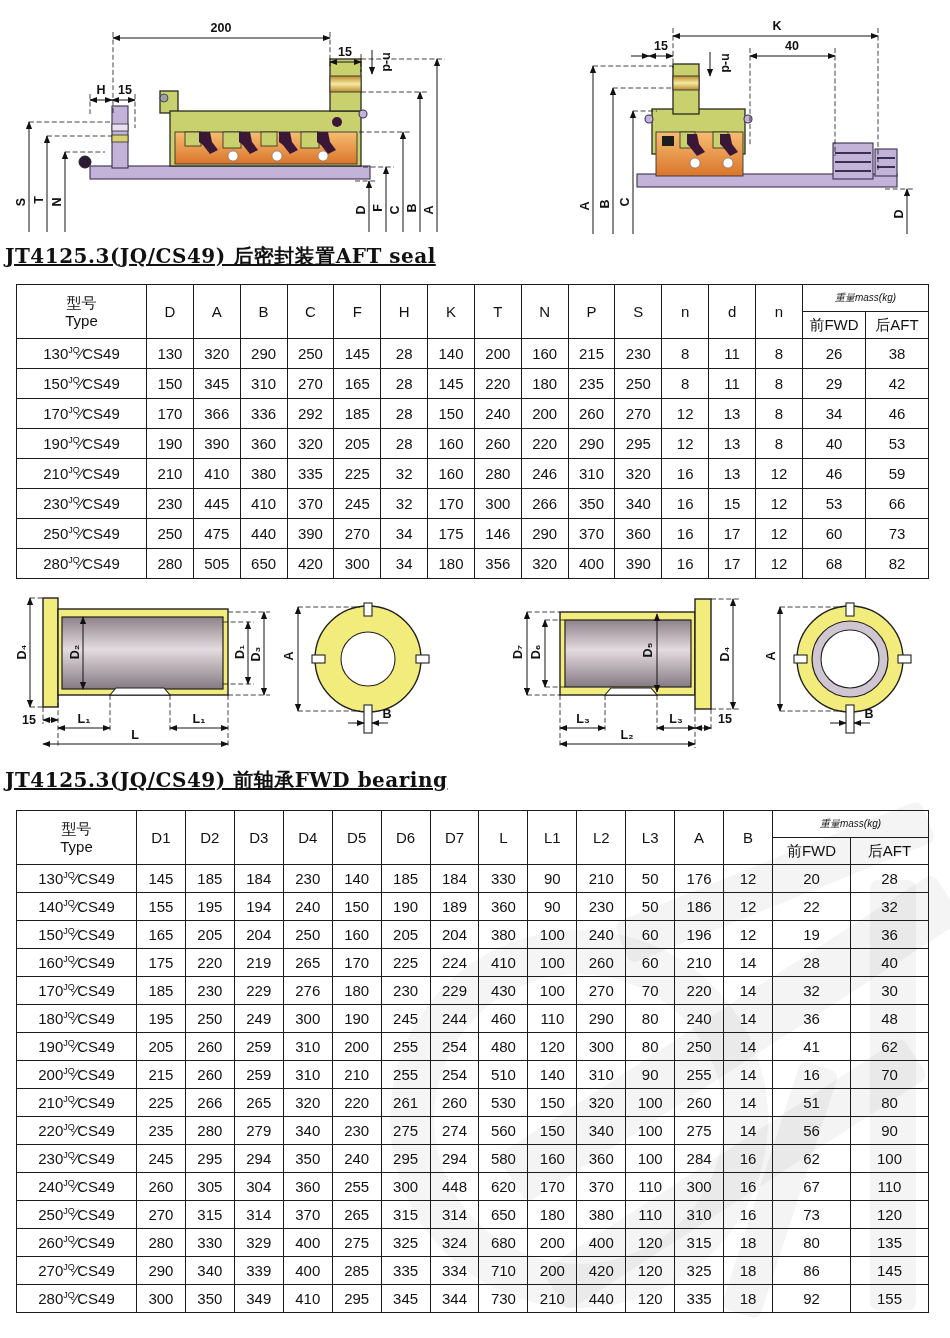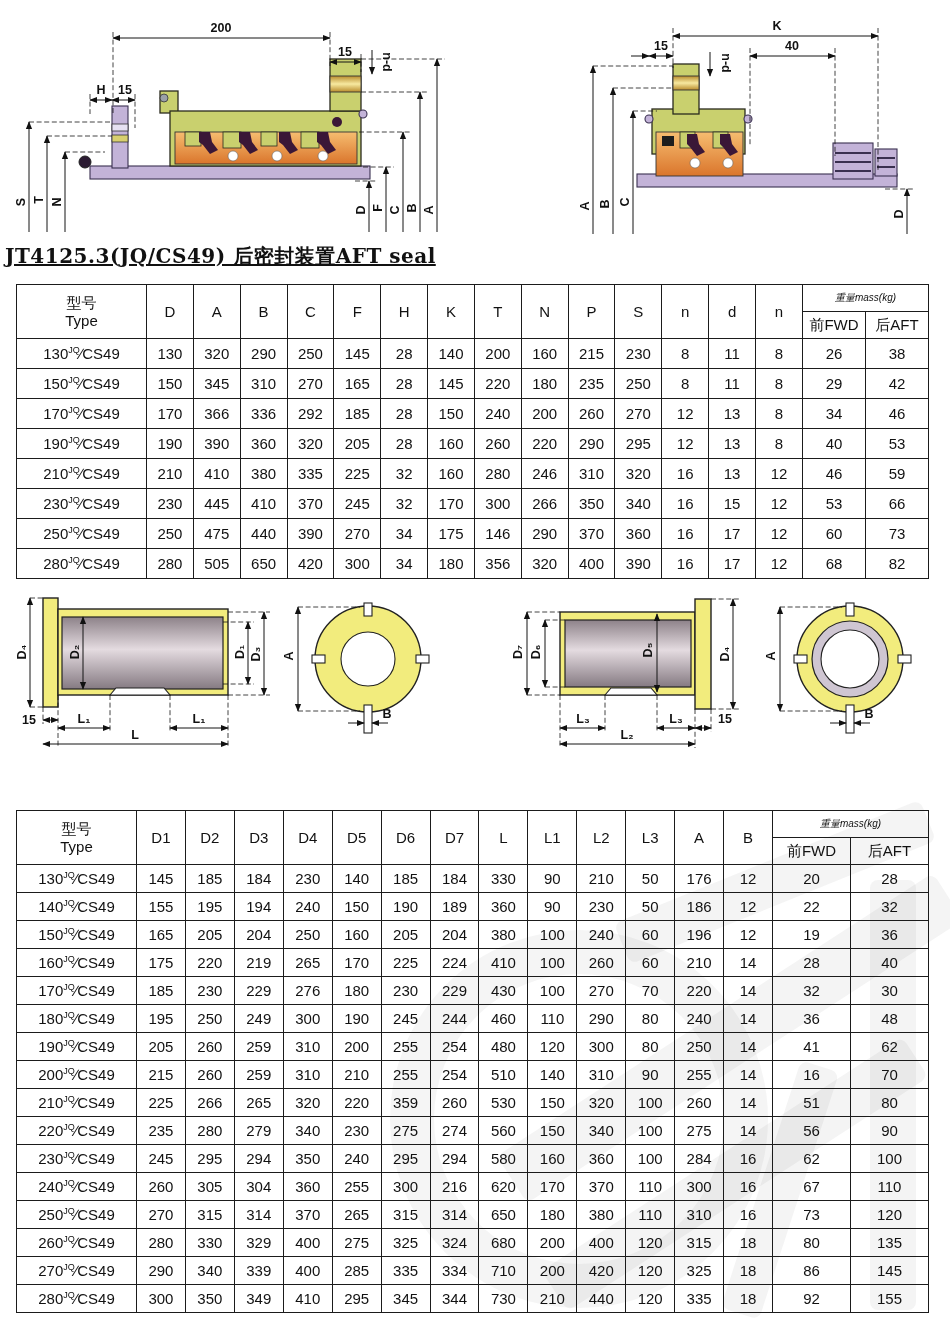--- a/index.html
+++ b/index.html
@@ -498,20 +498,21 @@
       <line class="dim arr2" x1="275" y1="15" x2="275" y2="119"></line>
       <text transform="rotate(-90 270 64)" x="270" y="64">A</text>
       <line class="dim arr1" x1="325" y1="131" x2="341" y2="131"></line>
       <line class="dim arr1" x1="365" y1="131" x2="349" y2="131"></line>
       <text x="364" y="126">B</text>
     </g>
   </svg>
 </div>
 
 <div class="cap-row" style="top:767px">
+  <div class="caption">JT4125.3(JQ/CS49) 前轴承FWD bearing</div>
 </div>
 
 <table id="bearing-table">
   <colgroup>
       <col class="c-type2">
       <col span="13">
       <col class="c-mass2">
       <col class="c-mass2">
     </colgroup>
 <thead>
@@ -685,21 +686,21 @@
         <td>16</td>
         <td>70</td>
       </tr>
       <tr>
         <td class="model"><span>210</span><sup>JQ</sup><span>∕CS49</span></td>
         <td>225</td>
         <td>266</td>
         <td>265</td>
         <td>320</td>
         <td>220</td>
-        <td>359</td>
+        <td>261</td>
         <td>260</td>
         <td>530</td>
         <td>150</td>
         <td>320</td>
         <td>100</td>
         <td>260</td>
         <td>14</td>
         <td>51</td>
         <td>80</td>
       </tr>
@@ -740,21 +741,21 @@
         <td>100</td>
       </tr>
       <tr>
         <td class="model"><span>240</span><sup>JQ</sup><span>∕CS49</span></td>
         <td>260</td>
         <td>305</td>
         <td>304</td>
         <td>360</td>
         <td>255</td>
         <td>300</td>
-        <td>216</td>
+        <td>448</td>
         <td>620</td>
         <td>170</td>
         <td>370</td>
         <td>110</td>
         <td>300</td>
         <td>16</td>
         <td>67</td>
         <td>110</td>
       </tr>
       <tr>

